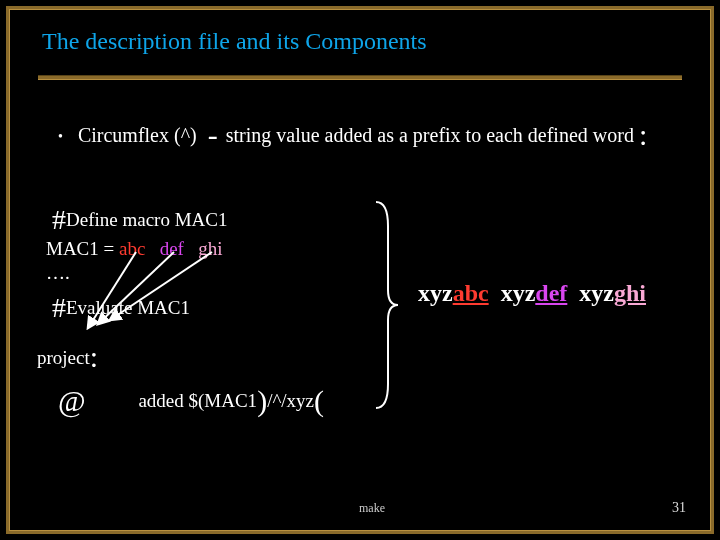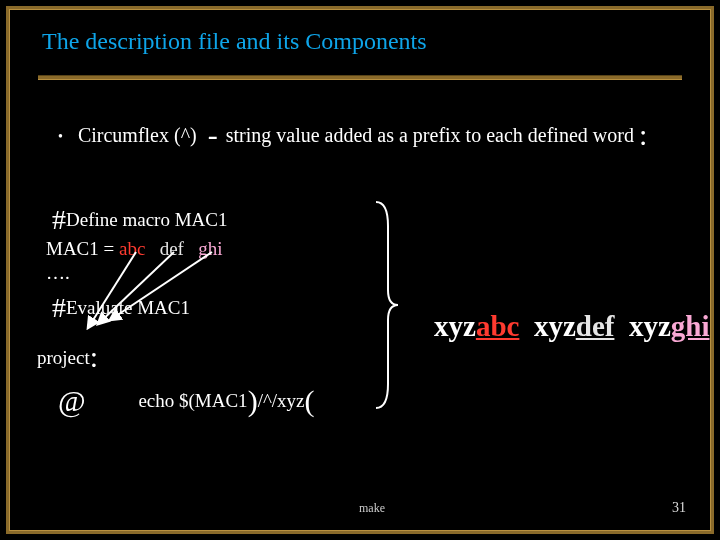--- a/index.html
+++ b/index.html
@@ -57,21 +57,21 @@
     font-size: 19px;
     margin-top: 20px;
   }
   .hash { font-size: 28px; vertical-align: -3px; }
   .macline {
     position: absolute;
     top: 238px; left: 46px;
     font-size: 19px;
   }
   .abc { color: #ff3b30; }
-  .def { color: #e5e5e5; }
+  .def { color: #d946ef; }
   .ghi { color: #f9a8d4; }
   .dots {
     position: absolute;
     top: 262px; left: 46px;
     font-size: 19px;
   }
   .evaluate {
     position: absolute;
     top: 292px; left: 52px;
     font-size: 19px;
@@ -83,25 +83,24 @@
   }
   .echo-row {
     position: absolute;
     top: 384px; left: 58px;
     font-size: 19px;
   }
   .at { font-size: 30px; vertical-align: -4px; margin-right: 48px; }
   .paren-big { font-size: 30px; vertical-align: -4px; }
   .result {
     position: absolute;
-    top: 310px; left: 418px;
-    font-size: 29px;
+    top: 280px; left: 418px;
+    font-size: 24px;
     font-weight: bold;
     color: #fff;
-    margin-left: 16px;
   }
   .result .u { text-decoration: underline; }
   .result .xyz { color: #fff; }
   .footer-center {
     position: absolute;
     bottom: 24px;
     left: 0; right: 0;
     text-align: center;
     font-size: 12px;
     color: #ccc;
@@ -159,21 +158,21 @@
 <div class="evaluate">
   <span class="hash">#</span><span>Evaluate MAC1</span>
 </div>
 
 <div class="project">
   <span>project</span><span class="colon-big">:</span>
 </div>
 
 <div class="echo-row">
   <span class="at">@</span>
-  <span>echo $(MAC1</span><span class="paren-big">)</span><span>/^/xyz</span><span class="paren-big">(</span>
+  <span>added $(MAC1</span><span class="paren-big">)</span><span>/^/xyz</span><span class="paren-big">(</span>
 </div>
 
 <svg class="arrows" viewBox="0 0 220 110">
   <defs>
     <marker id="ah" viewBox="0 0 10 10" refX="8" refY="5" markerWidth="7" markerHeight="7" orient="auto">
       <path d="M0,0 L10,5 L0,10 z" fill="#fff"></path>
     </marker>
   </defs>
   <line x1="92" y1="12" x2="44" y2="88" stroke="#fff" stroke-width="2" marker-end="url(#ah)"></line>
   <line x1="130" y1="12" x2="54" y2="84" stroke="#fff" stroke-width="2" marker-end="url(#ah)"></line>

